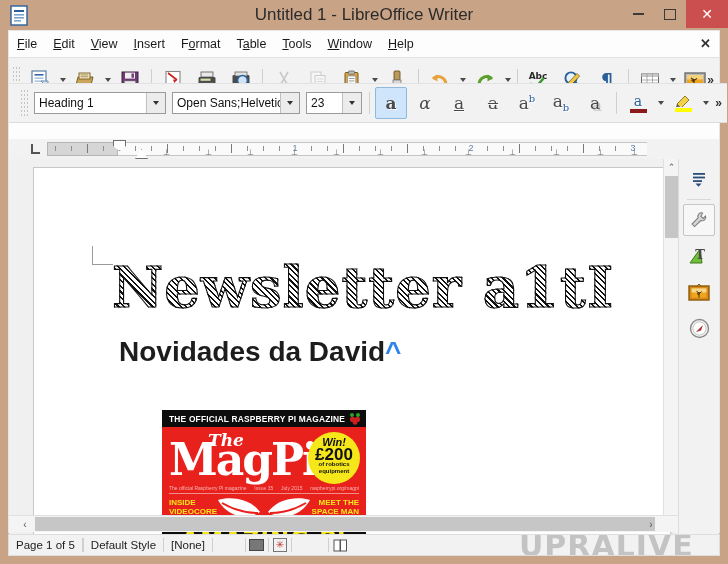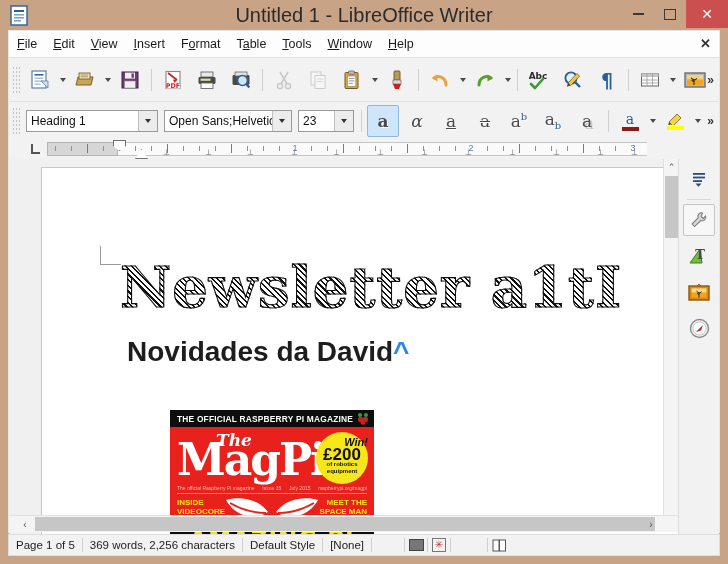--- a/index.html
+++ b/index.html
@@ -9,21 +9,21 @@
     background:#c9a386;
     -webkit-font-smoothing:antialiased;
   }
   .app{position:relative;width:728px;height:564px;background:#c9a386;}
 
   
   .titlebar{position:absolute;left:0;top:0;width:728px;height:30px;background:#c9a386;}
   .titlebar .appicon{position:absolute;left:10px;top:5px;width:20px;height:21px;}
   .titlebar .title{
     position:absolute;left:0;top:0;width:728px;height:30px;line-height:30px;
-    text-align:center;font-size:20px;color:#2b2b2b;
+    text-align:center;font-size:17px;color:#2b2b2b;
   }
   .wbtns{position:absolute;right:0;top:0;height:28px;display:flex;align-items:stretch;}
   .wbtn{width:32px;height:28px;display:flex;align-items:center;justify-content:center;
         font-size:13px;color:#3a3a3a;}
   .wbtn.close{width:42px;background:#cc4f4f;color:#fff;font-size:14px;}
   .wbtn .min{display:block;width:11px;height:2px;background:#3a3a3a;}
   .wbtn .max{display:block;width:10px;height:9px;border:1.6px solid #3a3a3a;}
 
   
   .client{position:absolute;left:8px;top:30px;width:712px;height:503px;background:#fdfdfd;
@@ -34,21 +34,21 @@
            display:flex;align-items:center;}
   .menu-item{padding:2px 8px;font-size:12.5px;color:#1a1a1a;cursor:default;white-space:nowrap;}
   .menu-item u{text-decoration:underline;}
   .menubar .docclose{position:absolute;right:8px;top:5px;font-size:13px;font-weight:bold;color:#333;}
 
   
   .toolbar{position:absolute;left:0;width:710px;background:#f2f2f2;
            border-top:1px solid #e2e2e2;border-bottom:1px solid #dcdcdc;
            display:flex;align-items:center;}
   .tb1{top:26px;height:44px;}
-  .tb2{top:70px;height:38px;}
+  .tb2{top:52px;height:38px;padding-left:8px;}
   .grip{width:8px;height:26px;margin:0 2px 0 4px;
         background-image:radial-gradient(#b9b9b9 1px, transparent 1px);
         background-size:3px 4px;background-position:2px 3px;opacity:.8;}
   .tbtn{width:30px;height:30px;margin:0 1px;display:flex;align-items:center;justify-content:center;
         border:1px solid transparent;border-radius:2px;position:relative;}
   .tbtn.active{background:#cfe5fb;border-color:#8fb8dd;}
   .tbtn.dis{opacity:.35;}
   .caret{width:11px;height:28px;display:flex;align-items:center;justify-content:center;}
   .caret:after{content:"";border-left:3.2px solid transparent;border-right:3.2px solid transparent;
                border-top:4px solid #4a4a4a;display:block;}
@@ -94,21 +94,21 @@
   .tick.maj{top:2px;height:9px;background:#7a7a7a;}
   .rnum{position:absolute;top:1px;font-size:9px;color:#5e7fa3;transform:translateX(-50%);}
   .indent-top{position:absolute;top:-2px;width:11px;height:9px;background:#fff;
               border:1px solid #707070;clip-path:polygon(0 0,100% 0,100% 55%,50% 100%,0 55%);}
   .indent-bot{position:absolute;top:7px;width:11px;height:8px;background:#fff;
               border:1px solid #707070;clip-path:polygon(50% 0,100% 100%,0 100%);}
   .defstop{position:absolute;top:8px;font-size:8px;color:#6a6a6a;line-height:6px;}
 
   
   .docarea{position:absolute;left:0;top:128px;width:710px;height:388px;background:#f0f0f0;overflow:hidden;}
-  .page{position:absolute;left:32px;top:8px;width:636px;height:382px;background:#fff;
+  .page{position:absolute;left:24px;top:8px;width:636px;height:382px;background:#fff;
         border:1px solid #c8c8c8;box-shadow:1px 1px 2px rgba(0,0,0,.10);overflow:hidden;}
   .boundary{position:absolute;left:58px;top:78px;width:20px;height:18px;
             border-left:1px solid #9a9a9a;border-bottom:1px solid #9a9a9a;}
   .doc-title{position:absolute;left:78px;top:88px;width:620px;font-size:56px;line-height:62px;
              white-space:nowrap;font-family:"DejaVu Serif",serif;font-weight:bold;
              color:#141414;letter-spacing:1px;
              background:repeating-linear-gradient(45deg,#111 0 1.5px,transparent 1.5px 4px);
              -webkit-background-clip:text;background-clip:text;color:transparent;
              -webkit-text-stroke:1.1px #111;paint-order:stroke fill;}
   .doc-sub{position:absolute;left:85px;top:168px;font-size:28px;font-weight:bold;color:#1d1d1d;
@@ -124,21 +124,21 @@
            color:#fff;font-size:8.4px;font-weight:bold;letter-spacing:.2px;
            display:flex;align-items:center;padding-left:7px;box-sizing:border-box;}
   .cov-berry{position:absolute;right:4px;top:2px;width:14px;height:13px;}
   .cov-the{position:absolute;left:46px;top:20px;font-size:17px;color:#fff;font-style:italic;
            font-family:"DejaVu Serif",serif;font-weight:bold;}
   .cov-magpi{position:absolute;left:7px;top:28px;font-size:44px;color:#fff;font-weight:bold;
              font-family:"DejaVu Serif",serif;letter-spacing:-2px;line-height:44px;}
   .cov-win{position:absolute;right:6px;top:22px;width:52px;height:52px;border-radius:50%;
            background:#f5e71a;color:#111;text-align:center;font-size:6px;line-height:6.5px;
            padding-top:5px;box-sizing:border-box;font-weight:bold;}
-  .cov-win .w1{font-size:11px;font-style:italic;display:block;line-height:11px;text-align:right;}
+  .cov-win .w1{font-size:11px;font-style:italic;display:block;line-height:11px;}
   .cov-win .w2{font-size:17px;display:block;line-height:13px;}
   .cov-strip{position:absolute;left:7px;top:74px;width:190px;height:8px;
              font-size:5px;color:#f7b3b1;display:flex;align-items:center;justify-content:space-between;}
   .cov-rule{position:absolute;left:7px;top:83px;width:190px;height:1px;background:#f08e8c;}
   .cov-l{position:absolute;left:7px;top:88px;width:52px;}
   .cov-l .hd{font-size:8px;font-weight:bold;color:#f5e71a;line-height:9px;}
   .cov-l .bd{font-size:4.2px;color:#ffdada;line-height:5px;margin-top:2px;}
   .cov-r{position:absolute;right:7px;top:88px;width:52px;text-align:right;}
   .cov-r .hd{font-size:8px;font-weight:bold;color:#f5e71a;line-height:9px;}
   .cov-r .bd{font-size:4.2px;color:#ffdada;line-height:5px;margin-top:2px;}
@@ -635,24 +635,24 @@
           <circle cx="10.5" cy="10.5" r="6.6" fill="#fff" stroke="#b5b5b5" stroke-width=".8"></circle>
           <path d="M7 14 L12.5 8.5 L14 7 L12 12.5 Z" fill="#c9211e"></path>
           <path d="M7 14 L12.5 8.5 L9 13 Z" fill="#5a7fa3"></path>
         </svg>
       </div>
     </div>
 
   </div>
 
   <div class="statusbar">
+    <div class="watermark">UPRALIVE</div>
 
     <div class="sb-cell">Page 1 of 5</div>
     <div class="sb-sep"></div>
-    <div class="sb-cell">369 words, 2,256 characters</div>
     <div class="sb-sep"></div>
     <div class="sb-cell">Default Style</div>
     <div class="sb-sep"></div>
     <div class="sb-cell">[None]</div>
     <div class="sb-sep"></div>
 
     <div style="width:32px;"></div>
     <div class="sb-sep"></div>
     <div class="sb-icon">
       <span class="mini-box"></span>

